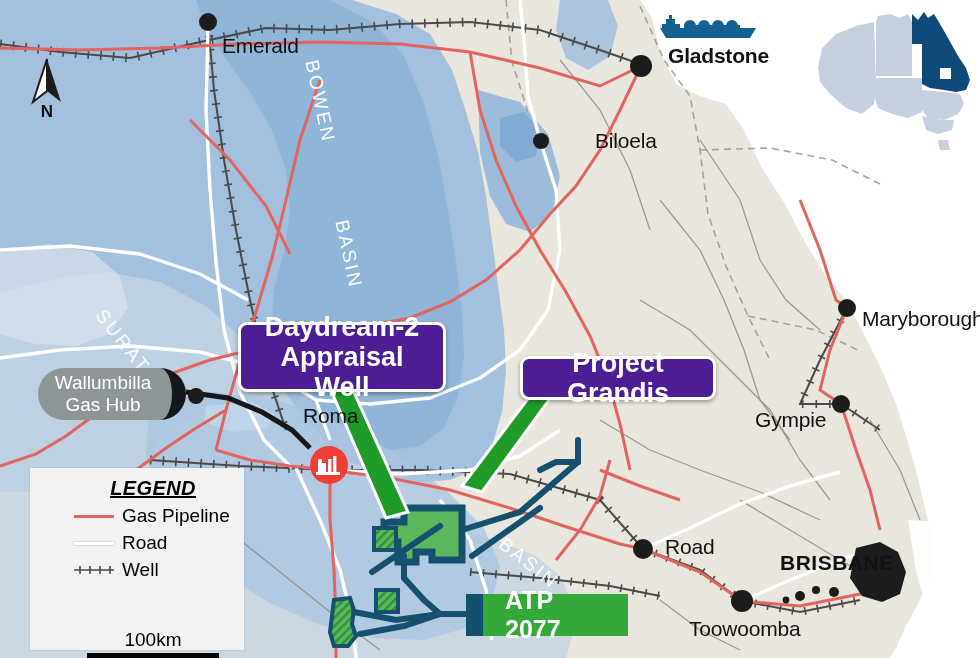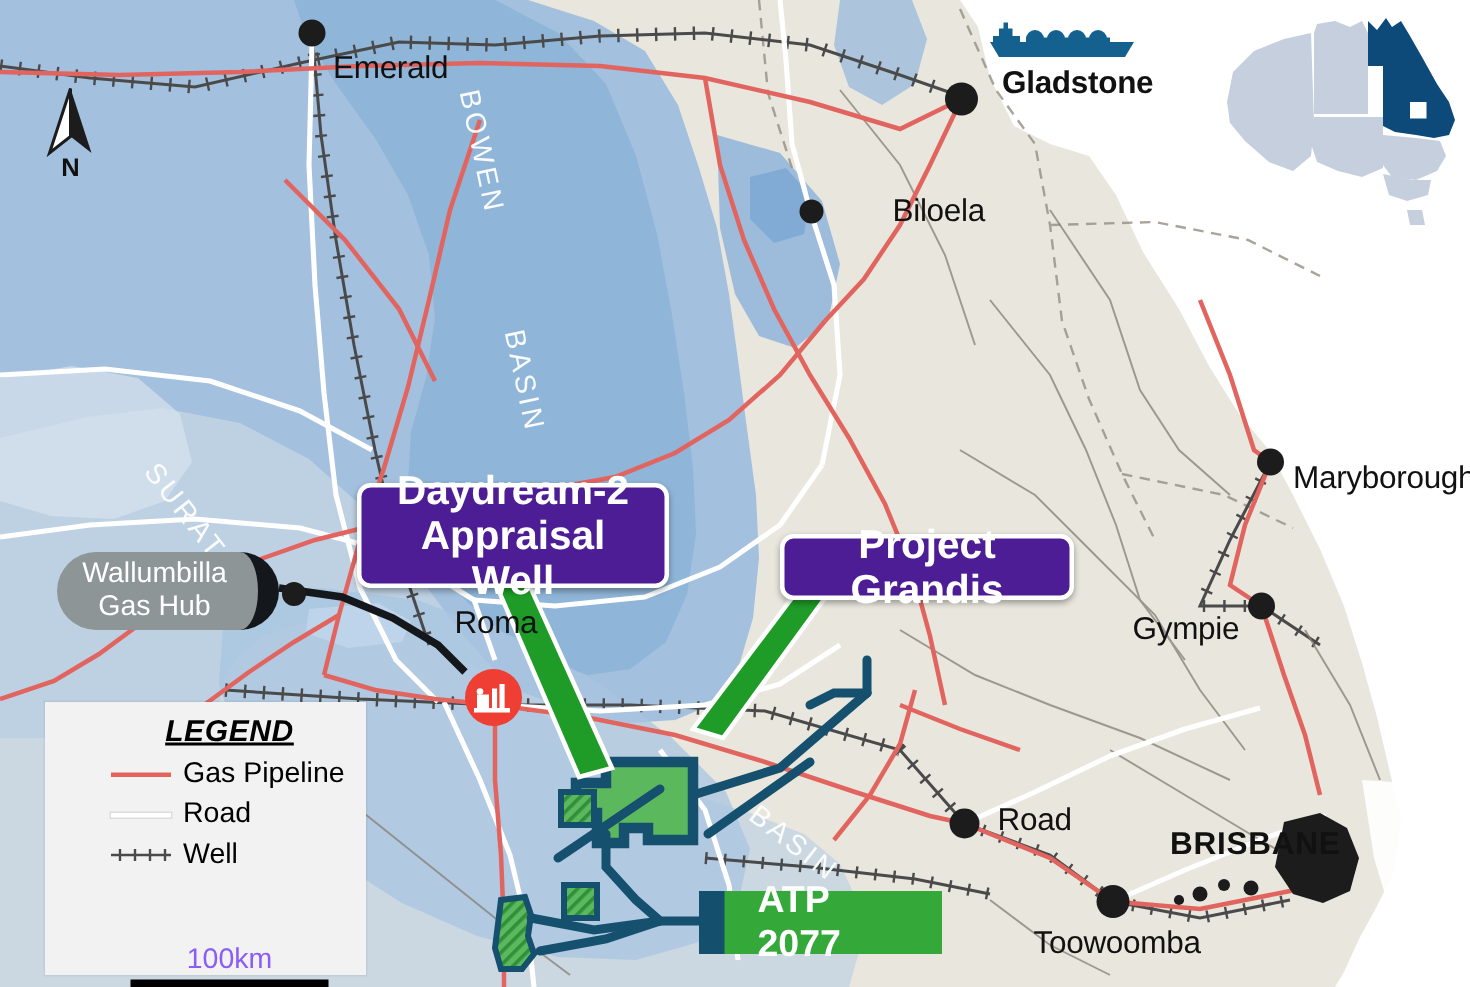--- a/index.html
+++ b/index.html
@@ -93,21 +93,21 @@
   #legend .lg-title{
     text-align:center;font-style:italic;font-weight:bold;
     font-size:20px;color:#000;text-decoration:underline;
     margin-top:9px;letter-spacing:.4px;
   }
   .lg-row{display:flex;align-items:center;margin:5px 0 0 10px;}
   .lg-key{width:44px;height:14px;position:relative;flex:none;margin-right:6px;}
   .lg-text{font-size:19px;color:#000;}
   .lg-line{position:absolute;left:2px;right:2px;top:6px;height:3px;}
   #scale-wrap{margin-top:10px;text-align:center;}
-  #scale-label{font-size:19px;color:#8b5cf6;margin-top:48px;}
+  #scale-label{font-size:19px;color:#000000;margin-top:48px;}
   #scale-bar{width:132px;height:16px;background:#000;margin:2px auto 0;}
 
   
   #compass{position:absolute;left:30px;top:58px;width:34px;height:62px;}
   #compass .n-letter{
     position:absolute;left:0;right:0;bottom:-2px;text-align:center;
     font-size:17px;font-weight:bold;color:#111;
   }
 
   

